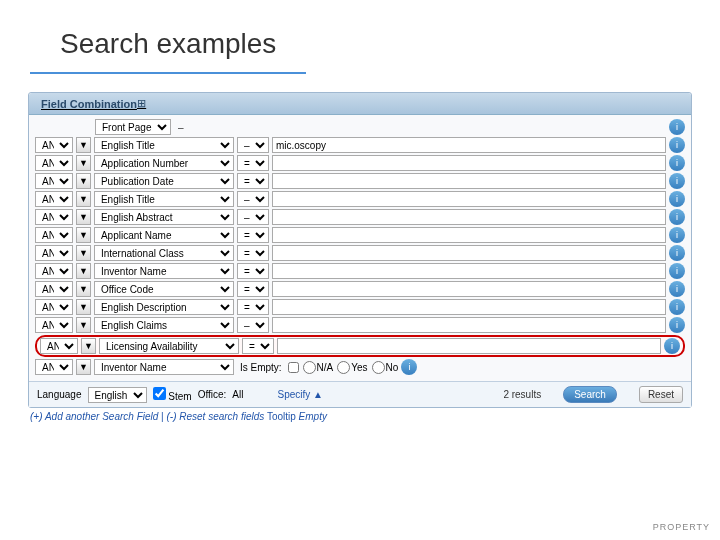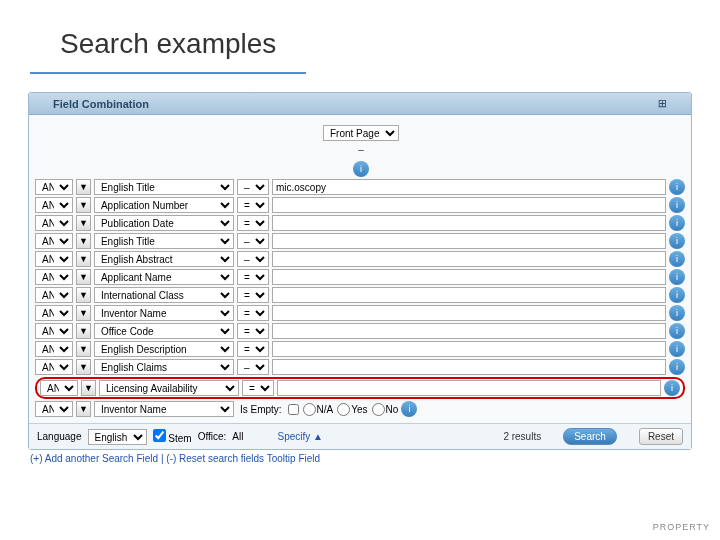--- a/index.html
+++ b/index.html
@@ -29,25 +29,25 @@
     .search-panel {
       border: 1px solid #a0b8d0;
       border-radius: 3px;
       background: #f0f5fa;
       margin-top: 8px;
     }
 
     .panel-header {
       background: linear-gradient(to bottom, #c8daea, #a8c4dc);
       border-bottom: 1px solid #8aafc8;
-      padding: 4px 24px;
-      display: flex;
-      justify-content: space-between;
+      padding: 4px 12px;
+      display: flex;
       align-items: center;
       border-radius: 3px 3px 0 0;
+      text-decoration: underline;
     }
 
     .panel-header-title {
       font-size: 11px;
       color: #2a4a6a;
       font-weight: bold;
     }
 
     .panel-header-icon {
       font-size: 11px;
@@ -135,21 +135,20 @@
       flex-shrink: 0;
     }
 
     .front-page-row {
       display: flex;
       align-items: center;
       margin-bottom: 2px;
       gap: 3px;
       font-size: 10px;
       padding-left: 2px;
-      flex-direction: column;
     }
 
     .front-page-select {
       font-size: 10px;
       padding: 1px 2px;
       border: 1px solid #aaa;
       background: #fff;
       height: 16px;
     }
 
@@ -221,20 +220,21 @@
     .bottom-links {
       font-size: 10px;
       color: #2255aa;
       margin-top: 3px;
       padding: 0 2px;
     }
 
     .bottom-links a {
       color: #2255aa;
       text-decoration: none;
+      font-style: italic;
     }
 
     .property-label {
       position: absolute;
       bottom: 8px;
       right: 10px;
       font-size: 9px;
       color: #888;
       letter-spacing: 1px;
     }
@@ -436,20 +436,20 @@
       </div>
     </div>
 
   </div>
 
   <div class="bottom-links">
     <a href="#">(+) Add another Search Field</a>
     <span> | </span>
     <a href="#">(-) Reset search fields</a>
     <span>  Tooltip </span>
-    <a href="#">Field</a>
+    <a href="#">Empty</a>
   </div>
 </div>
 
 <div class="property-label">PROPERTY</div>
 
 
 
 
 </body></html>

